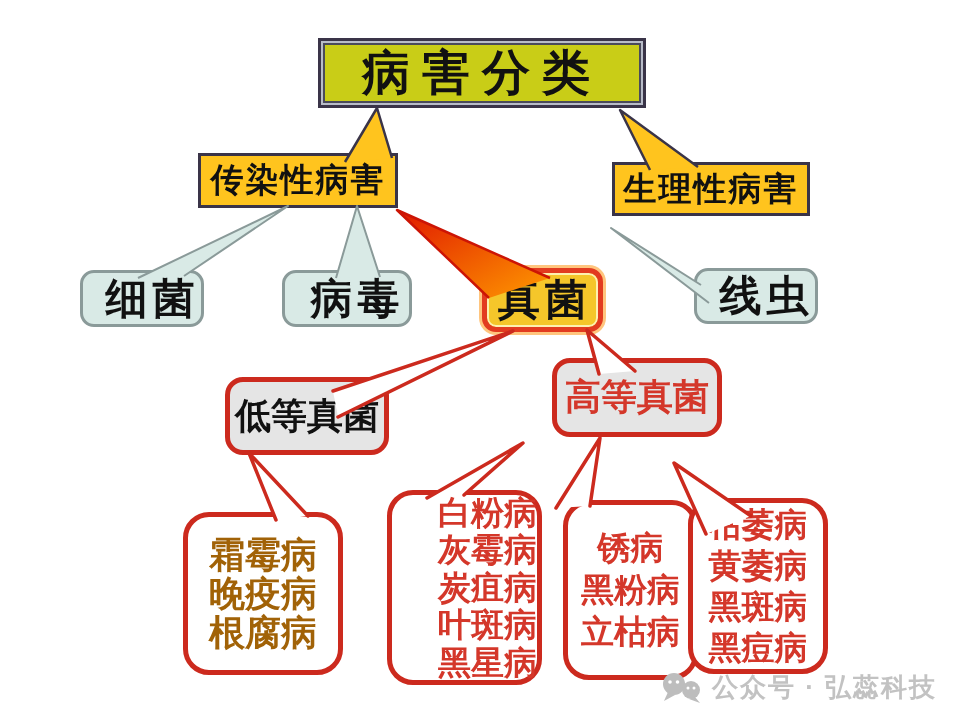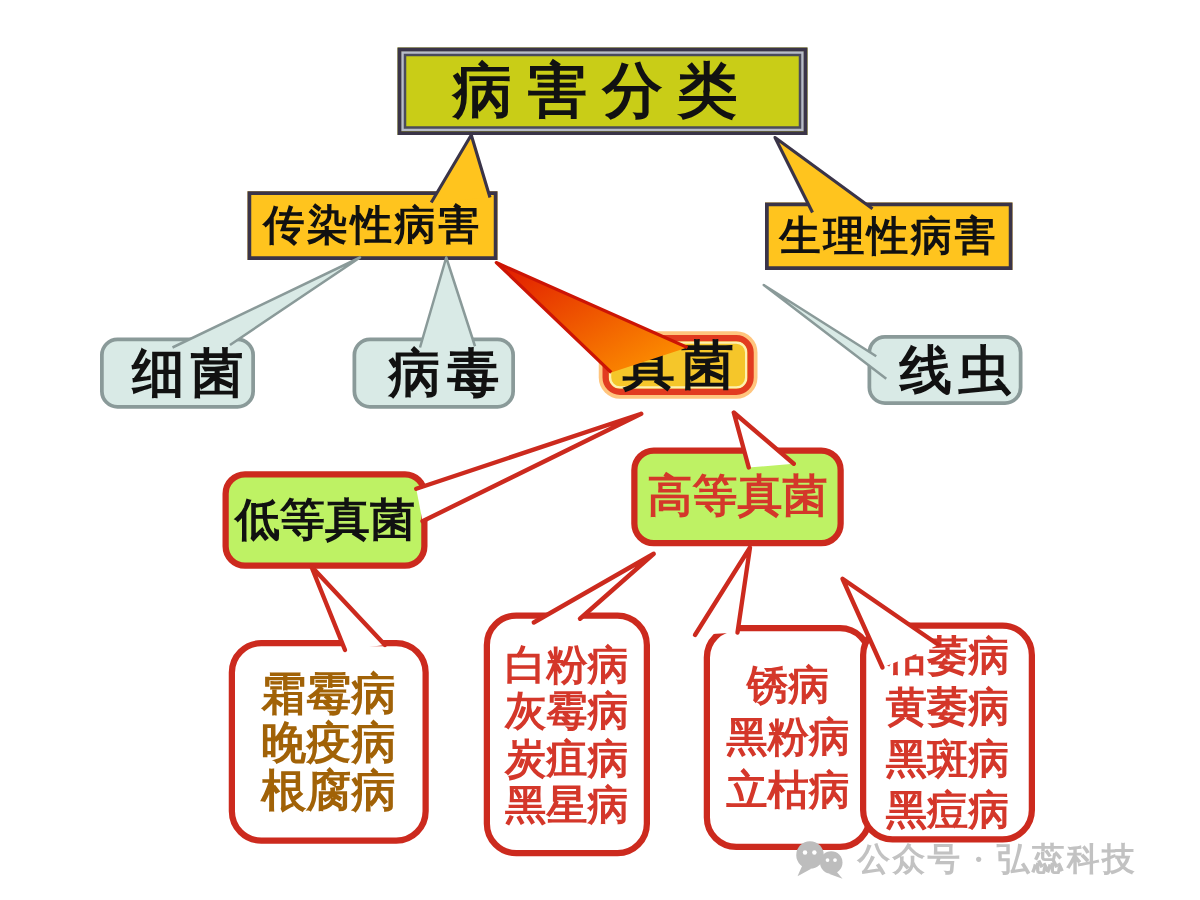--- a/index.html
+++ b/index.html
@@ -18,41 +18,41 @@
        font-size:48px;letter-spacing:12px;}
   .callout{background:var(--callout_fill);border:3px solid var(--dark_border);
        border-radius:0;font-size:33px;letter-spacing:2px;}
   .infectious{left:198px;top:153px;width:200px;height:55px;}
   .physiological{left:612px;top:162px;width:198px;height:54px;}
   .lvl3{background:var(--level3_fill);border:3px solid var(--gray_border);
        border-radius:14px;font-size:42px;letter-spacing:5px;padding-left:21px;}
   .bacteria{left:80px;top:270px;width:124px;height:57px;}
   .virus{left:282px;top:270px;width:130px;height:57px;}
   .nematode{left:694px;top:268px;width:124px;height:56px;}
-  .fungi{left:482px;top:268px;width:121px;height:48px;background:var(--fungi_fill);
+  .fungi{left:482px;top:268px;width:121px;height:64px;background:var(--fungi_fill);
        border:5px solid #e23b20;border-radius:14px;font-size:42px;letter-spacing:5px;padding-left:5px;
        box-shadow:0 0 0 3px rgba(255,150,20,.55), inset 0 0 0 2px rgba(255,255,220,.75);}
-  .lvl4{background:#bef264;border:5px solid var(--red);border-radius:18px;font-size:36px;}
+  .lvl4{background:#e5e5e5;border:5px solid var(--red);border-radius:18px;font-size:36px;margin-left:47px;}
   .lower-fungi{left:178px;top:377px;width:164px;height:78px;color:#111;}
   .higher-fungi{left:505px;top:358px;width:170px;height:79px;color:var(--text_red);}
   .bubble{position:absolute;background:#fff;border:5px solid var(--red);border-radius:26px;
        display:flex;flex-direction:column;align-items:center;justify-content:center;
        font-weight:bold;text-align:center;}
   .bubble div{white-space:nowrap;}
   .bubble1{left:183px;top:512px;width:160px;height:163px;color:#a16207;font-size:36px;line-height:39px;}
-  .bubble2{left:387px;top:490px;width:133px;height:195px;color:var(--text_red);font-size:33px;line-height:37.5px;}
+  .bubble2{left:387px;top:490px;width:155px;height:195px;color:var(--text_red);font-size:33px;line-height:37.5px;align-items:flex-end;}
   .bubble3{left:535px;top:500px;width:135px;height:180px;color:var(--text_red);font-size:33px;line-height:42px;margin-left:28px;}
   .bubble4{left:688px;top:498px;width:140px;height:176px;color:var(--text_red);font-size:33px;line-height:41px;}
   svg.tails{position:absolute;left:0;top:0;width:960px;height:720px;pointer-events:none;z-index:5;}
   .tail-yellow{fill:var(--callout_fill);stroke:var(--dark_border);stroke-width:2.5;stroke-linejoin:round;}
   .tail-teal{fill:var(--level3_fill);stroke:var(--gray_border);stroke-width:2;stroke-linejoin:round;}
   .tail-red{fill:#ffffff;stroke:var(--red);stroke-width:3.5;stroke-linejoin:round;stroke-linecap:round;}
   .tail-fire{fill:url(#fungiGrad);stroke:#cc1505;stroke-width:2.5;stroke-linejoin:round;}
-  .watermark{position:absolute;left:634px;top:670px;display:flex;align-items:center;gap:8px;
-       color:var(--watermark);font-size:26px;font-weight:bold;z-index:6;letter-spacing:2px;font-family:Liberation Serif, serif;}
+  .watermark{position:absolute;left:660px;top:670px;display:flex;align-items:center;gap:8px;
+       color:var(--watermark);font-size:26px;font-weight:bold;z-index:6;letter-spacing:2px;}
 </style>
 </head>
 <body>
 
 <div class="stage">
 
   <div class="box title-box">病害分类</div>
 
   <div class="box callout infectious">传染性病害</div>
   <div class="box callout physiological">生理性病害</div>
@@ -68,20 +68,21 @@
   <div class="bubble bubble1">
     <div>霜霉病</div>
     <div>晚疫病</div>
     <div>根腐病</div>
   </div>
 
   <div class="bubble bubble2">
     <div>白粉病</div>
     <div>灰霉病</div>
     <div>炭疽病</div>
+    <div>叶斑病</div>
     <div>黑星病</div>
   </div>
 
   <div class="bubble bubble3">
     <div>锈病</div>
     <div>黑粉病</div>
     <div>立枯病</div>
   </div>
 
   <div class="bubble bubble4">

